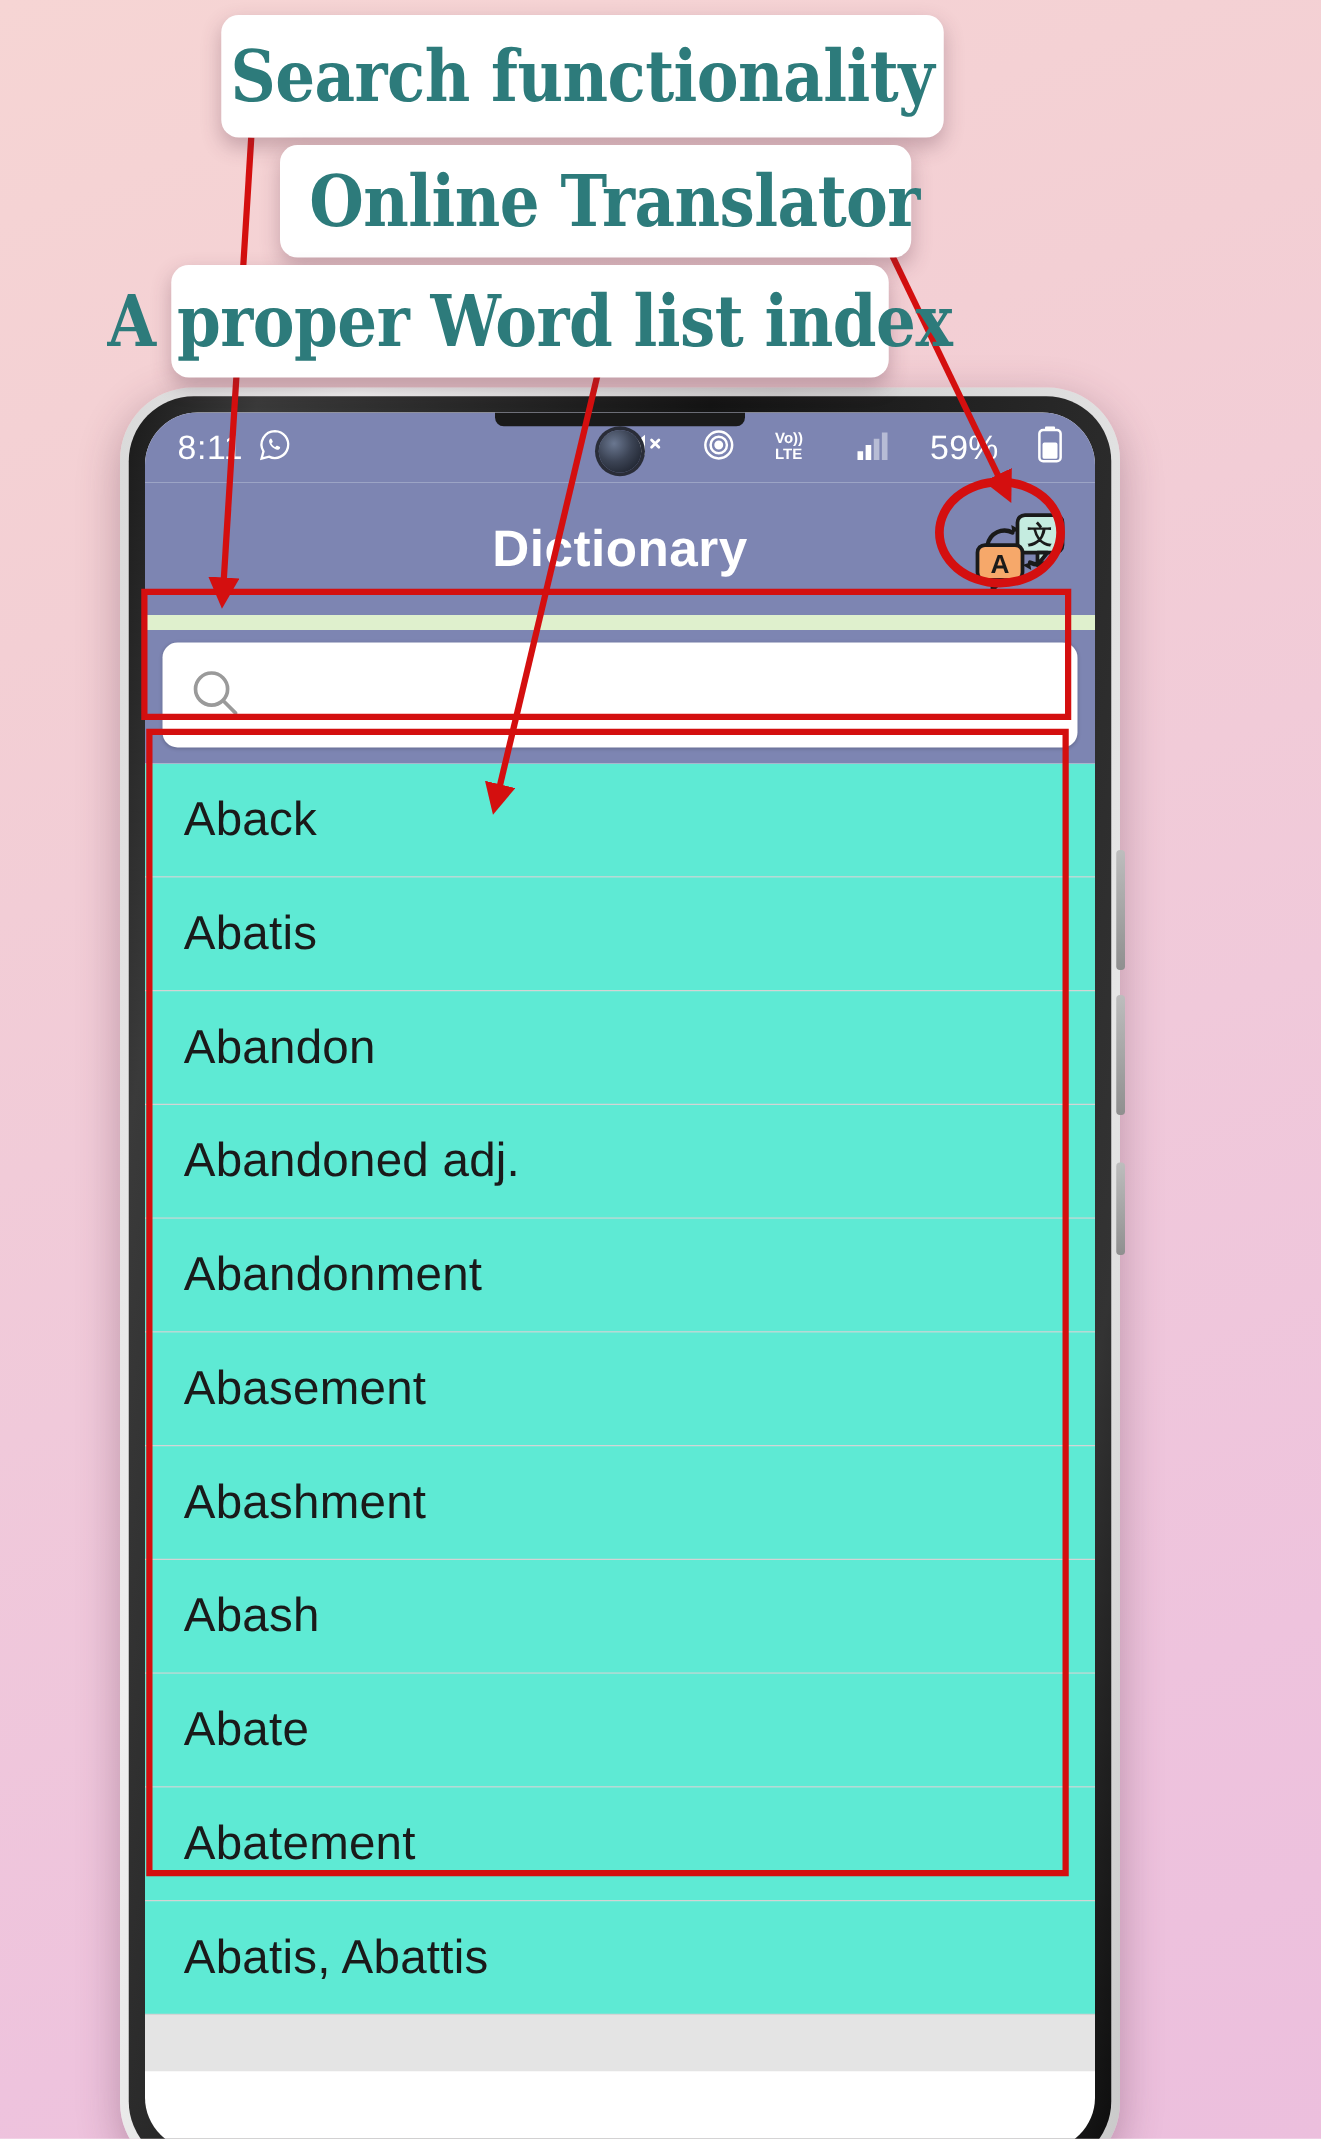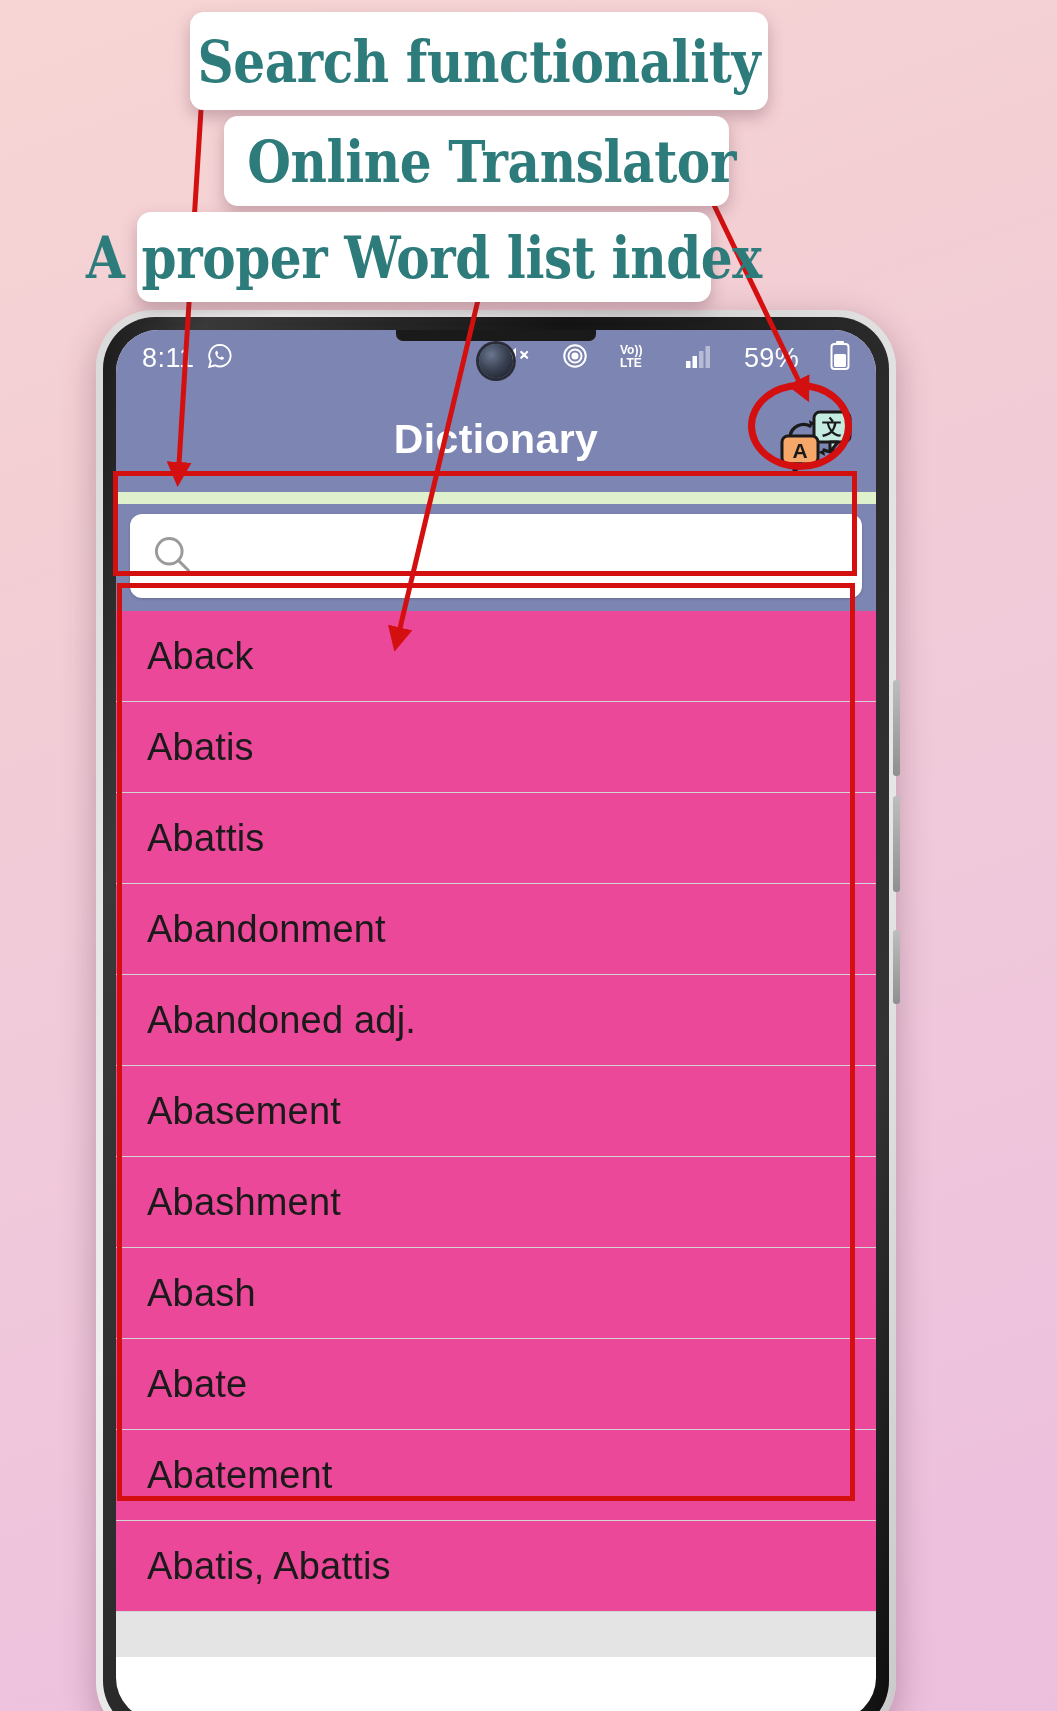--- a/index.html
+++ b/index.html
@@ -126,21 +126,21 @@
   #word-list {
     background: #e4e4e4;
     height: 1046px;
     overflow: hidden;
   }
   .word-row {
     height: 91px;
     display: flex; align-items: center;
     padding-left: 31px;
     border-bottom: 1px solid #d4d4d4;
-    background: #ec4899;
+    background: #5eead4;
   }
   .word-row .word-label {
     font-size: 38px;
     color: #1a1a1a;
     letter-spacing: .2px;
   }
 
   
   .callout {
     position: absolute;
@@ -151,21 +151,21 @@
     z-index: 40;
   }
   .callout-text {
     font-family: "DejaVu Serif", serif;
     font-weight: bold;
     color: #2d7b7b;
     white-space: nowrap;
     letter-spacing: -0.5px;
     transform: scaleX(0.88);
   }
-  #callout-search        { left: 190px; top: 12px;  width: 578px; height: 98px; }
+  #callout-search        { left: 177px; top: 12px;  width: 578px; height: 98px; }
   #callout-search .callout-text { font-size: 57px; }
   #callout-translator    { left: 224px; top: 116px; width: 505px; height: 90px; padding-left: 30px; }
   #callout-translator .callout-text { font-size: 57px; }
   #callout-wordlist      { left: 137px; top: 212px; width: 574px; height: 90px; }
   #callout-wordlist .callout-text { font-size: 57px; }
 
   
   #annotation-layer {
     position: absolute; left: 0; top: 0;
     width: 1057px; height: 1711px;
@@ -286,27 +286,27 @@
       </div>
 
       <div id="word-list">
           <div class="word-row">
             <span class="word-label">Aback</span>
           </div>
           <div class="word-row">
             <span class="word-label">Abatis</span>
           </div>
           <div class="word-row">
-            <span class="word-label">Abattis</span>
+            <span class="word-label">Abandon</span>
+          </div>
+          <div class="word-row">
+            <span class="word-label">Abandoned adj.</span>
           </div>
           <div class="word-row">
             <span class="word-label">Abandonment</span>
-          </div>
-          <div class="word-row">
-            <span class="word-label">Abandoned adj.</span>
           </div>
           <div class="word-row">
             <span class="word-label">Abasement</span>
           </div>
           <div class="word-row">
             <span class="word-label">Abashment</span>
           </div>
           <div class="word-row">
             <span class="word-label">Abash</span>
           </div>

